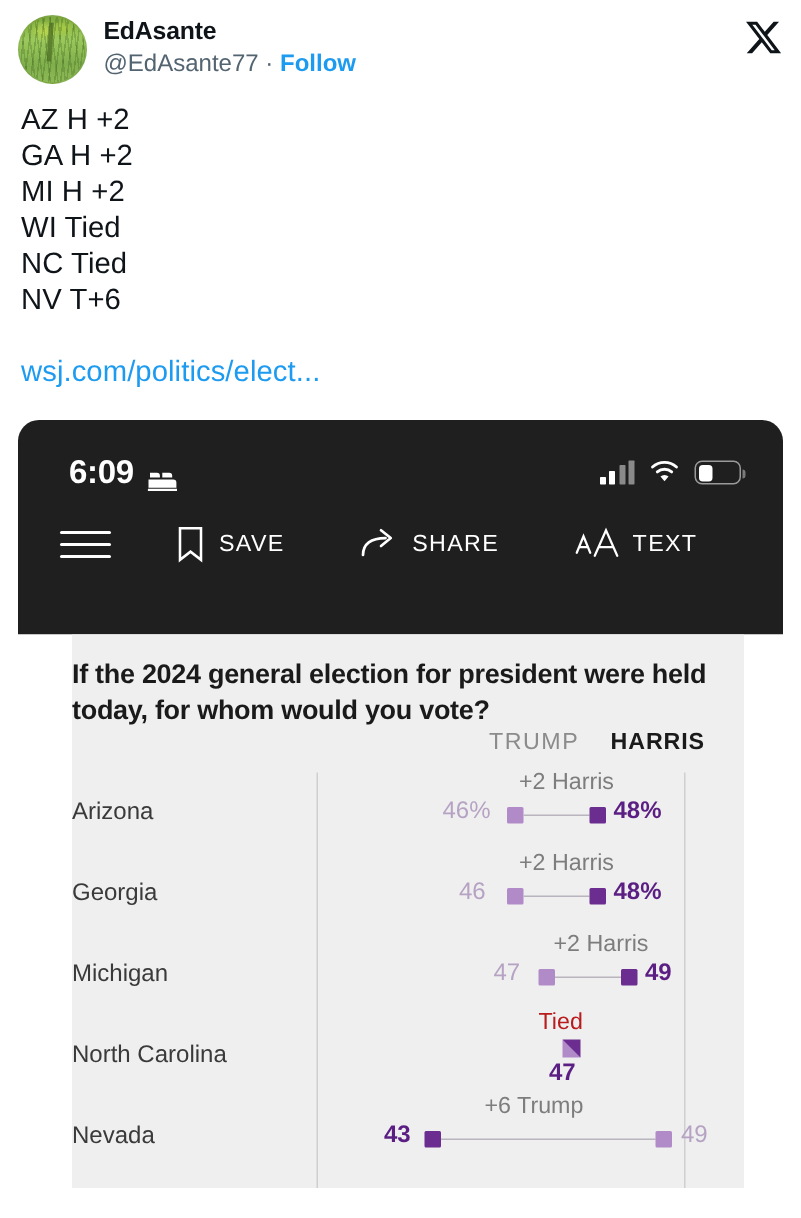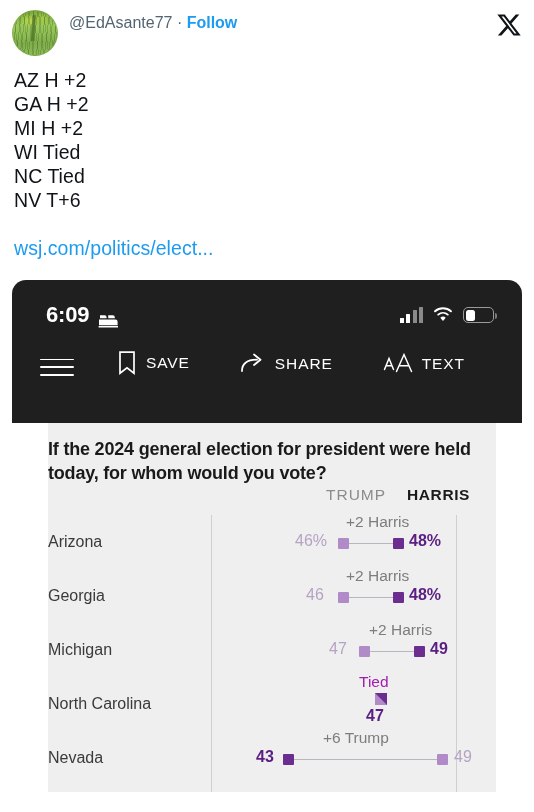--- a/index.html
+++ b/index.html
@@ -119,21 +119,21 @@
   }
   .battery::after {
     content: ""; position: absolute; right: -4px; top: 5px;
     width: 2.5px; height: 6px; background: #7a7a7a; border-radius: 0 2px 2px 0;
   }
   .battery .fill {
     width: 9px; height: 100%; background: #ffffff; border-radius: 2.5px;
   }
 
   .toolbar {
-    display: flex; align-items: flex-end;
+    display: flex; align-items: center;
     padding: 22px 17px 0 28px;
     color: #ffffff;
   }
   .tb-item {
     display: flex; align-items: center; gap: 9px;
     color: #ffffff; font-size: 15.5px; letter-spacing: 0.9px;
   }
   .hamburger { width: 34px; display: flex; flex-direction: column; gap: 6px; margin-right: 43px; }
   .hamburger span { display: block; height: 1.8px; background: #ffffff; border-radius: 1px; }
   .tb-gap { width: 50px; }
@@ -203,29 +203,30 @@
   }
   .tied-marker {
     position: absolute; width: 12px; height: 12px; top: 16px;
     background: linear-gradient(to top right, #b18bc8 0 49%, #6b2d8f 51% 100%);
   }
   .tied-val {
     position: absolute; top: 30px; font-size: 16px; font-weight: bold; color: #5b1e82;
     white-space: nowrap;
   }
   .tied-label {
-    position: absolute; top: -4px; font-size: 15.5px; color: #a21caf; white-space: nowrap;
+    position: absolute; top: -4px; font-size: 15.5px; color: #b91c1c; white-space: nowrap;
   }
 </style>
 </head>
 <body>
 
 <div class="tweet-header">
   <div class="avatar"></div>
   <div class="handle-block">
+    <div class="display-name">EdAsante</div>
     <div class="handle-line">
       <span>@EdAsante77</span>
       <span class="sep">·</span>
       <a class="follow-link" href="#">Follow</a>
     </div>
   </div>
   <svg class="x-logo" viewBox="0 0 24 24">
     <path fill="currentColor" d="M18.244 2.25h3.308l-7.227 8.26 8.502 11.24H16.17l-5.214-6.817L4.99 21.75H1.68l7.73-8.835L1.254 2.25H8.08l4.713 6.231zm-1.161 17.52h1.833L7.084 4.126H5.117z"></path>
   </svg>
 </div>

